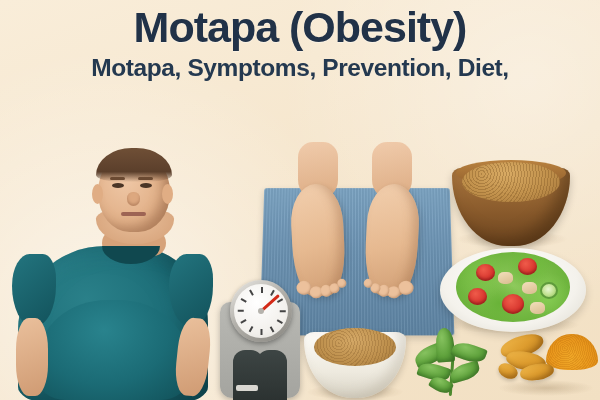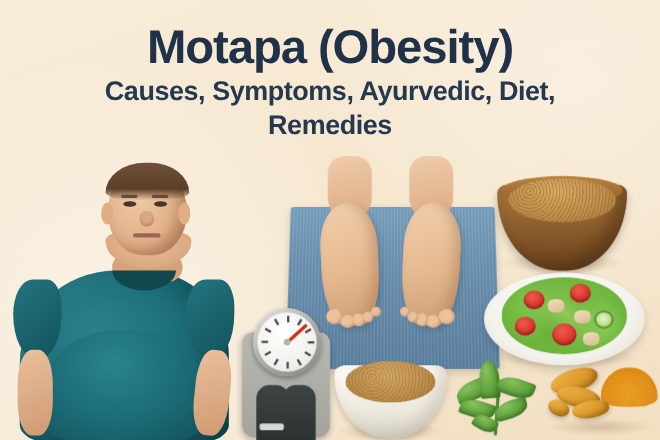--- a/index.html
+++ b/index.html
@@ -21,21 +21,21 @@
       radial-gradient(circle at 88% 20%, rgba(255,255,255,.35) 0%, rgba(255,255,255,0) 40%),
       linear-gradient(160deg,#f9edd9 0%,#f5e5cb 55%,#f2e0c3 100%);
     pointer-events:none;
   }
   
   .headings{
     position:absolute;left:0;top:0;width:600px;
     text-align:center;z-index:40;
   }
   .title{
-    margin:0;padding:20px 0 0 0;
+    margin:0;padding:4px 0 0 0;
     font-size:43px;line-height:46px;
     font-weight:bold;letter-spacing:-1px;
     color:#213248;
     text-shadow:0 1px 0 rgba(255,255,255,.35);
   }
   .subtitle{
     margin:0;padding:4px 16px 0 16px;
     font-size:24.5px;line-height:27px;
     font-weight:bold;letter-spacing:-0.4px;
     color:#243950;
@@ -302,22 +302,21 @@
 </style>
 </head>
 <body>
 
 <div class="poster">
 
   <div class="grain"></div>
 
   <div class="headings">
     <h1 class="title">Motapa (Obesity)</h1>
-    <p class="subtitle">Causes, Symptoms, Ayurvedic, Diet,</p>
-    <p class="subtitle">Remedies</p>
+    <p class="subtitle">Motapa, Symptoms, Prevention, Diet,</p>
   </div>
 
   <div class="ph" id="man">
     <div class="m-body"></div>
     <div class="m-belly"></div>
     <div class="m-sleeve l"></div>
     <div class="m-sleeve r"></div>
     <div class="m-arm l"></div>
     <div class="m-arm r"></div>
     <div class="m-neck"></div>

